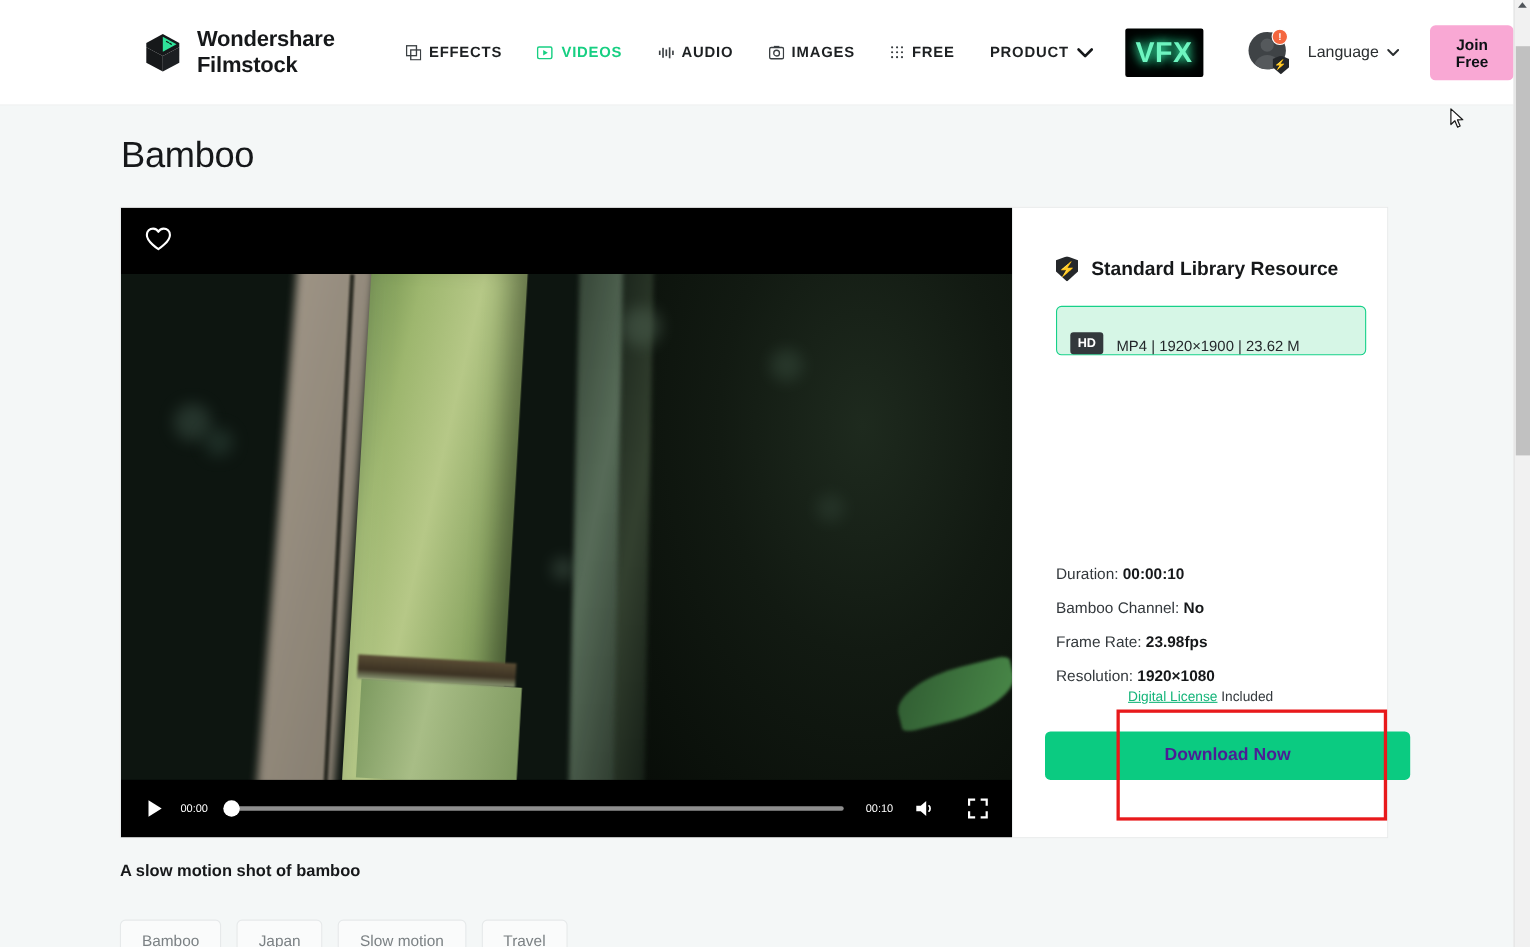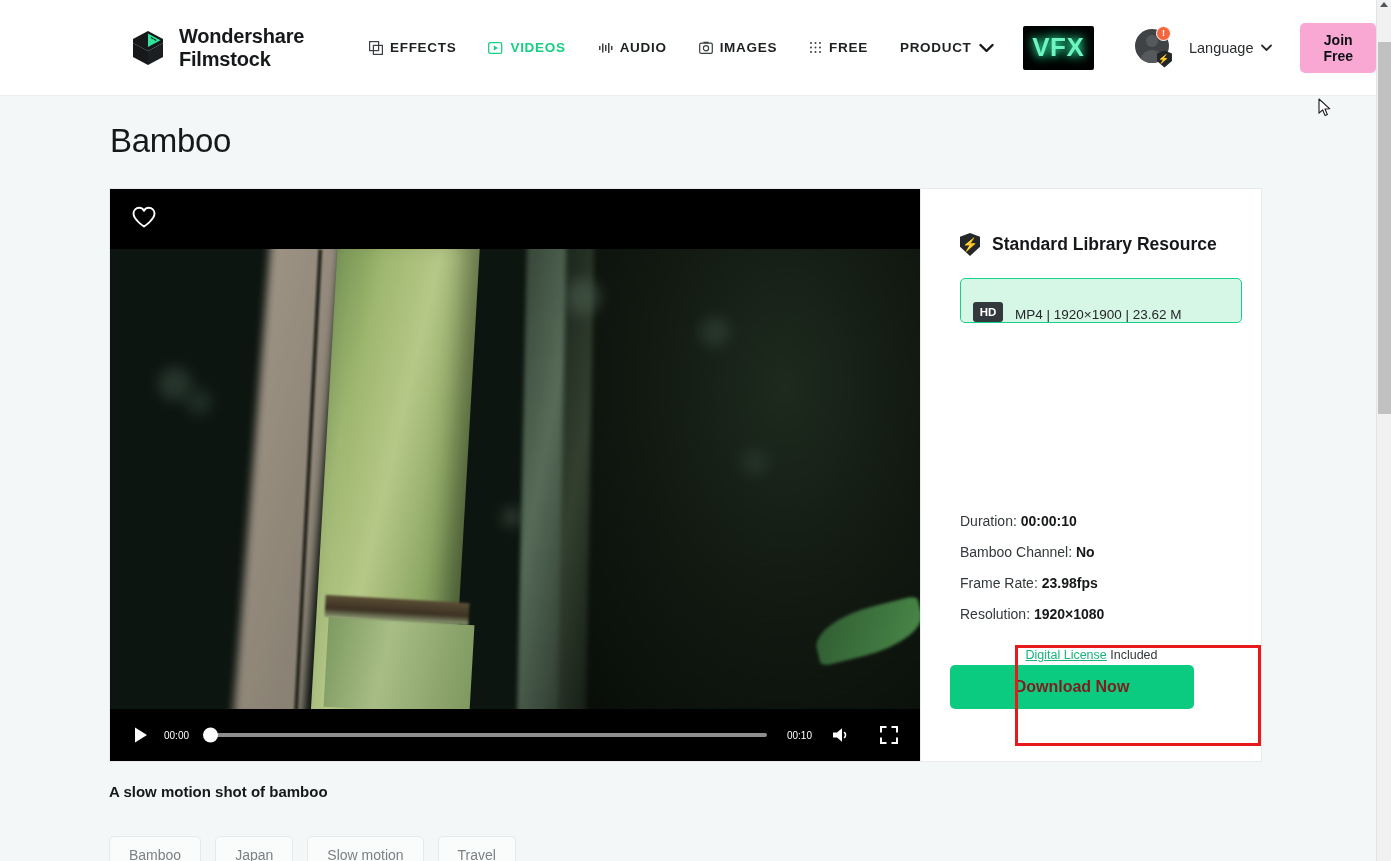--- a/index.html
+++ b/index.html
@@ -215,29 +215,29 @@
     font-size: 11.5px; font-weight: 700; border-radius: 3px;
     display: flex; align-items: center; justify-content: center;
   }
   .fmt-text { margin-left: 12px; font-size: 13.5px; color: #24282b; }
 
   .meta { position: absolute; left: 39px; top: 324px; }
   .meta-row { font-size: 14px; color: #33383c; margin-bottom: 15px; }
   .meta-row b { color: #16181a; font-weight: 700; }
 
   .license-line {
-    position: absolute; left: 0; top: 459px; width: 341px;
+    position: absolute; left: 0; top: 437px; width: 341px;
     text-align: center; font-size: 12.5px; color: #33383c;
   }
   .license-link { color: #16b57a; text-decoration: underline; cursor: pointer; }
 
   .dl-btn {
     position: absolute; left: 29px; top: 476px;
-    width: 244px; height: 44px;
-    background: #0bcb81; color: #7f1d1d;
+    width: 332px; height: 44px;
+    background: #0bcb81; color: #4c1d95;
     font-size: 16px; font-weight: 700;
     border: none; border-radius: 5px; cursor: pointer;
   }
   .red-highlight {
     position: absolute; left: 1015px; top: 645px;
     width: 246px; height: 101px;
     border: 3px solid #e8191b; pointer-events: none; z-index: 6;
   }
 
   

